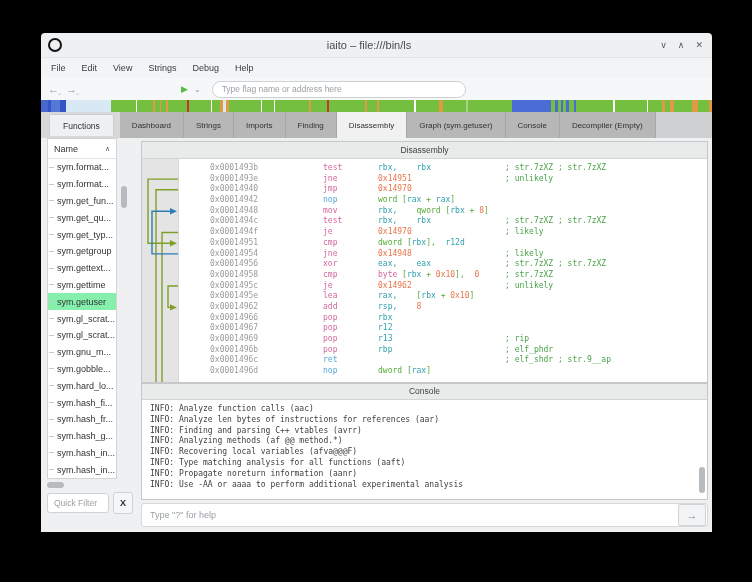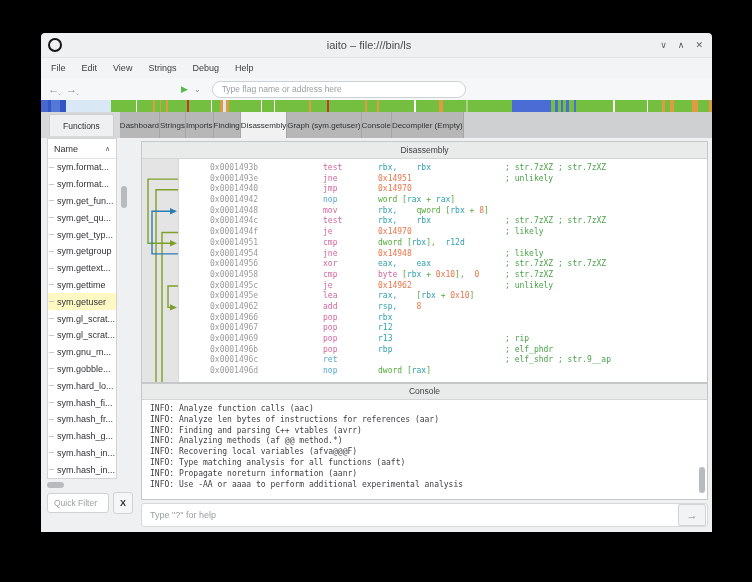--- a/index.html
+++ b/index.html
@@ -26,35 +26,35 @@
               font-size:8.5px;padding:1px 9px;color:#444;background:#fff;outline:none;font-family:"Liberation Sans",sans-serif;}
   .flag-input::placeholder{color:#9aa0a5;}
   
   .memstrip{height:12px;flex:none;display:flex;overflow:hidden;}
   .memstrip .seg{height:100%;}
   
   .tabrow{height:26px;flex:none;background:#d7d8d9;display:flex;align-items:center;overflow:hidden;}
   .func-tab{margin-left:8px;height:21px;background:#eff0f1;border:1px solid #cdcecf;border-bottom:none;
             border-radius:2px 2px 0 0;display:flex;align-items:center;padding:0 13px;font-size:8.5px;color:#2f3234;}
   .main-tabs{margin-left:6px;height:26px;display:flex;background:#b7b7b7;}
-  .tab{display:flex;align-items:center;padding:0 0;font-size:8px;color:#2e3133;border-right:1px solid #a6a6a6;white-space:nowrap;}
+  .tab{display:flex;align-items:center;padding:0 12px;font-size:8px;color:#2e3133;border-right:1px solid #a6a6a6;white-space:nowrap;}
   .tab.active{background:#f1f1f1;}
   .tab-filler{flex:1;height:26px;background:#cfd0d1;}
   
   .body{flex:1;display:flex;min-height:0;}
   .sidebar{width:92px;flex:none;display:flex;flex-direction:column;padding-left:6px;box-sizing:border-box;}
   .sidebar-main{display:flex;}
   .func-panel{background:#fff;border:1px solid #d2d3d4;width:70px;height:341px;display:flex;flex-direction:column;box-sizing:border-box;}
   .name-header{height:19px;flex:none;border-bottom:1px solid #e2e3e4;display:flex;align-items:center;
                justify-content:space-between;padding:0 6px;font-size:9px;color:#333;}
   .sort-ind{font-size:7px;color:#555;}
   .func-list{flex:1;overflow:hidden;}
   .func-item{height:16.8px;display:flex;align-items:center;font-size:9px;color:#303335;white-space:nowrap;overflow:hidden;}
   .func-item::before{content:"";width:5px;border-top:1px solid #c6c8ca;margin:0 3px 0 1px;flex:none;}
-  .func-item.selected{background:#fef9c3;}
+  .func-item.selected{background:#86efac;}
   .vscroll-col{width:14px;position:relative;}
   .vscroll-thumb{position:absolute;left:4px;top:48px;width:6px;height:22px;background:#b8bbbe;border-radius:3px;}
   .hscroll{width:70px;height:6px;margin-top:3px;position:relative;}
   .hscroll-thumb{position:absolute;left:0;top:0;width:17px;height:6px;background:#b8bbbe;border-radius:3px;}
   .qf-row{display:flex;margin-top:4px;align-items:center;gap:4px;}
   .qf-input{width:48px;height:18px;border:1px solid #cfd3d6;border-radius:3px;font-size:8.5px;padding:0 6px;
             color:#444;background:#fff;outline:none;font-family:"Liberation Sans",sans-serif;}
   .qf-input::placeholder{color:#9aa0a5;}
   .qf-clear{width:18px;height:20px;border:1px solid #cfd3d6;border-radius:3px;background:#f5f6f7;
             display:flex;align-items:center;justify-content:center;font-size:9px;font-weight:bold;color:#2b2e30;}

